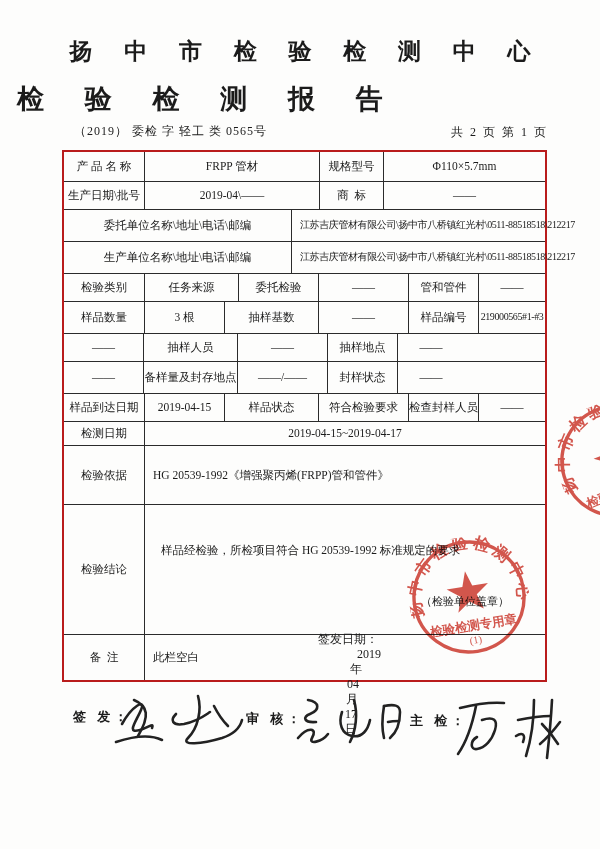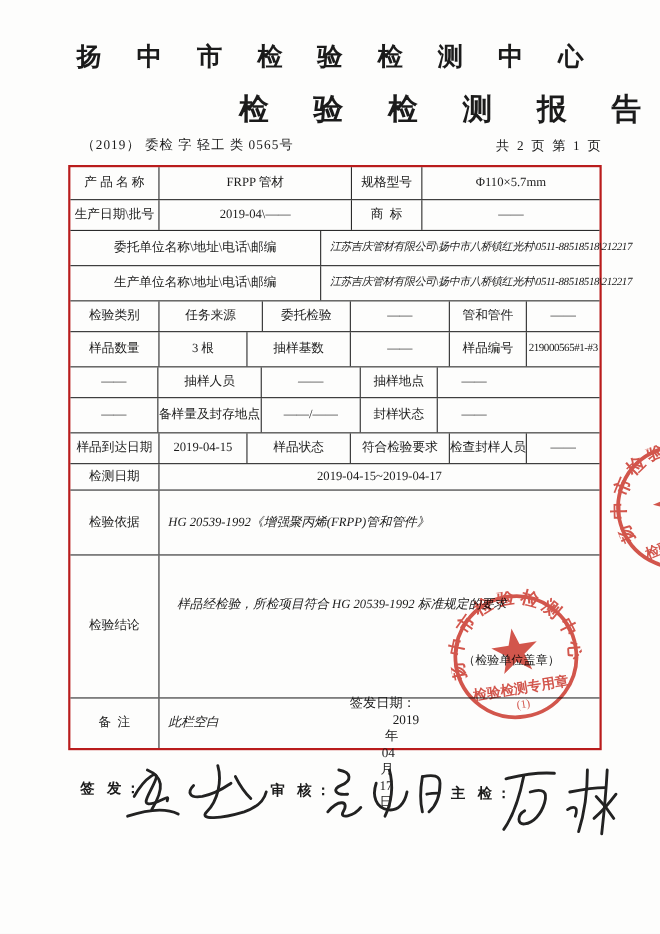--- a/index.html
+++ b/index.html
@@ -3,48 +3,48 @@
 <meta charset="utf-8">
 <style>
   html,body{margin:0;padding:0;background:#e8e8e6;}
   .page{
     position:relative;width:600px;height:849px;margin:0 auto;
     background:#fdfdfc;overflow:hidden;
     font-family:"Liberation Serif","DejaVu Serif",serif;color:#1b1b1b;
   }
   .org-title{position:absolute;top:36px;left:0;width:100%;text-align:center;
     font-size:23px;font-weight:bold;letter-spacing:13px;text-indent:13px;white-space:pre;}
-  .report-title{position:absolute;top:81px;left:0;width:100%;text-align:right;
+  .report-title{position:absolute;top:81px;left:0;width:100%;text-align:left;
     font-size:27px;font-weight:bold;letter-spacing:17px;text-indent:17px;white-space:pre;}
   .doc-number{position:absolute;top:123px;left:74px;font-size:12px;letter-spacing:1px;white-space:pre;}
   .page-info{position:absolute;top:124px;right:52px;font-size:12px;letter-spacing:2px;white-space:pre;}
 
   .tbl{position:absolute;left:62px;top:150px;width:485px;height:532px;
     border:2px solid #b91c1c;box-sizing:border-box;background:transparent;}
   .row{display:flex;width:100%;box-sizing:border-box;border-bottom:1px solid #2b2b2b;}
   .row:last-child{border-bottom:none;}
   .cell{box-sizing:border-box;border-right:1px solid #2b2b2b;
     display:flex;align-items:center;justify-content:center;text-align:center;
     font-size:11.5px;line-height:1.25;overflow:visible;white-space:pre;}
   .cell:last-child{border-right:none;}
-  .left{justify-content:flex-start;text-align:center;padding-left:8px;font-style:italic;}
+  .left{justify-content:flex-start;text-align:center;padding-left:8px;}
   .small{font-size:10px;letter-spacing:-0.4px;}
   .h30{height:30px}.h28{height:28px}.h32{height:32px}.h24{height:24px}
   .h59{height:59px}.h130{height:130px}.h45{height:45px}
   
   .a1{width:81px}.a2{width:175px}.a3{width:64px}.a4{width:161px}
   
   .b1{width:228px}.b2{width:253px}
   
   .c1{width:81px}.c2{width:80px}.c3{width:94px}.c4{width:90px}.c5{width:70px}.c6{width:66px}
   
   .d1{width:81px}.d2{width:400px}
 
   .concl{position:relative;display:block;}
-  .concl-text{position:absolute;left:16px;top:38px;font-size:11.5px;white-space:pre;font-style:italic;}
+  .concl-text{position:absolute;left:16px;top:38px;font-size:11.5px;white-space:pre;}
   .seal-note{position:absolute;left:276px;top:90px;font-size:11px;white-space:pre;}
   .issue-line{position:absolute;left:140px;top:112px;font-size:12px;white-space:pre;}
   .issue-line span{display:inline-block;}
   .gap38{margin-left:42px}.gap16{margin-left:16px}.gap10{margin-left:10px}
   .gap8{margin-left:8px}.gap6{margin-left:6px}
 
   .stamp{position:absolute;width:120px;height:120px;opacity:.84;mix-blend-mode:multiply;}
   .stamp-main{left:409px;top:537px;transform:rotate(-9deg);}
   .stamp-edge{left:557px;top:401px;transform:rotate(-22deg);}
 

